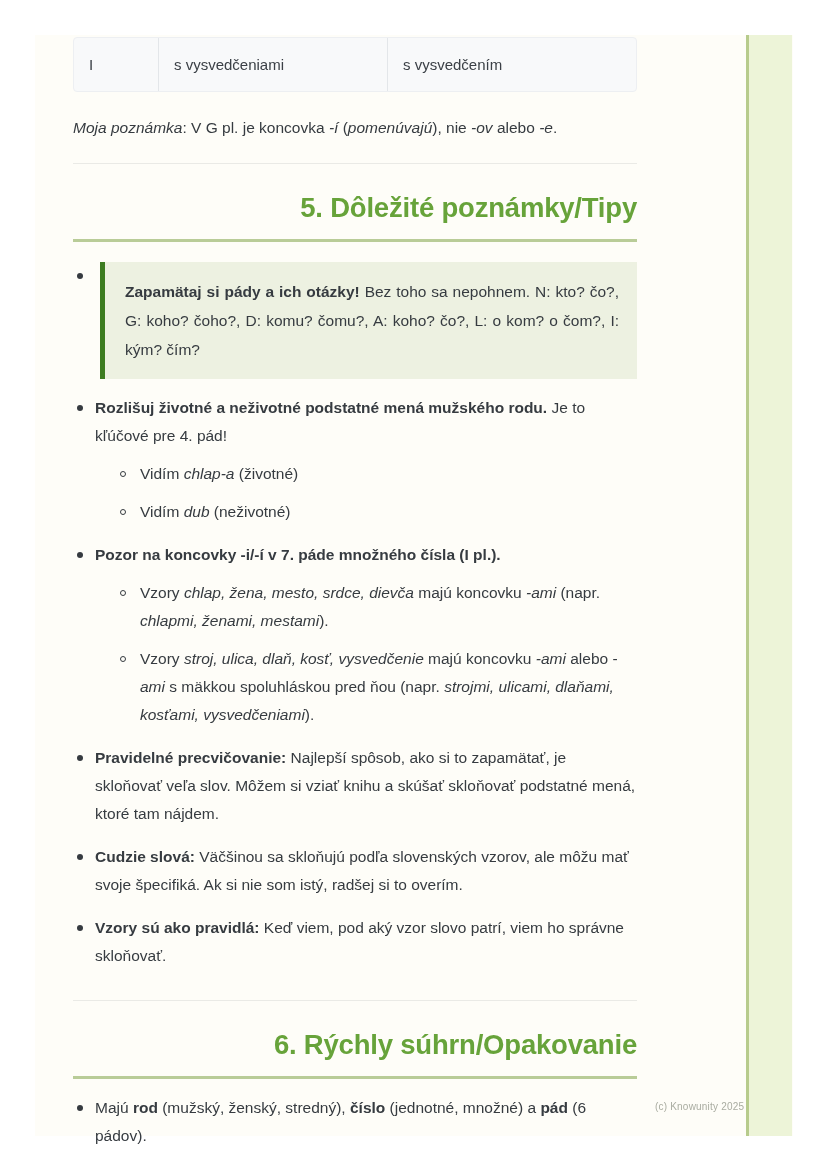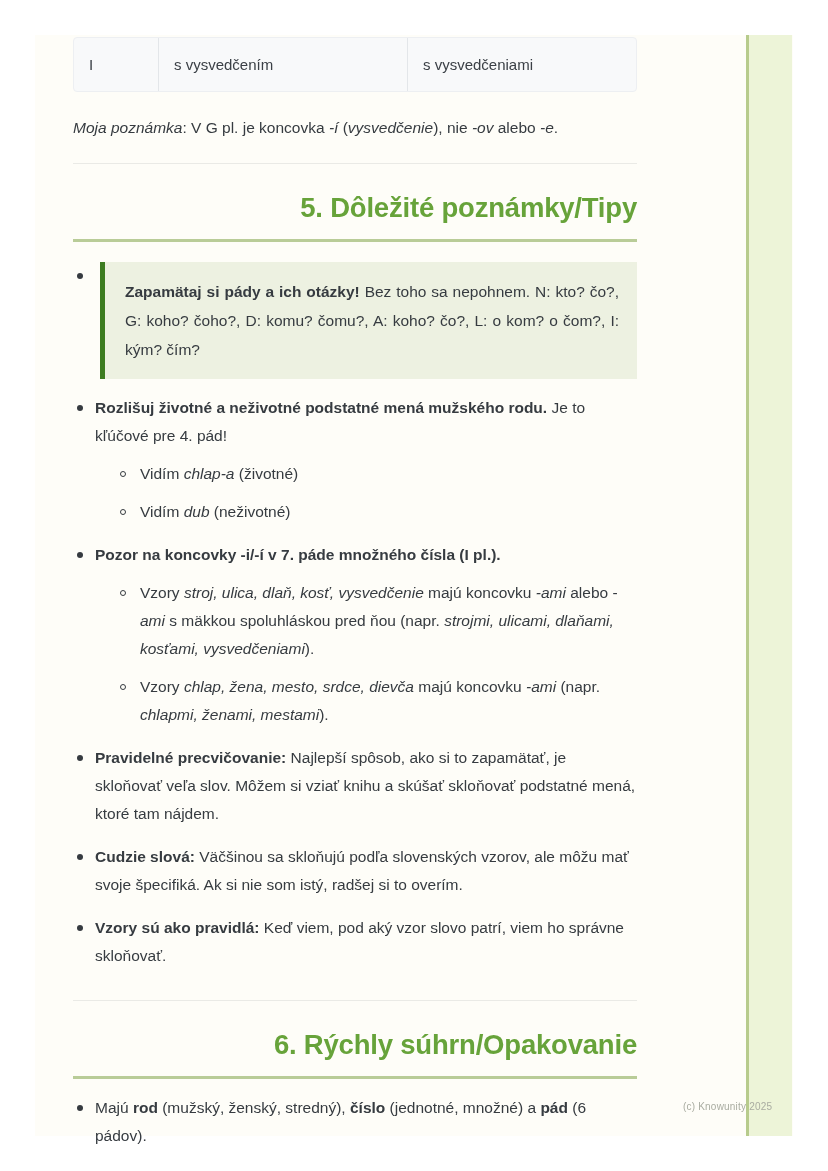--- a/index.html
+++ b/index.html
@@ -50,38 +50,38 @@
   .callout{
     border-left:5px solid var(--callout_border_green,#3d7c20);
     background:var(--callout_bg,#edf1e1);
     padding:15px 18px 15px 20px;
   }
   .callout-text{margin:0;font-size:15.5px;line-height:29px;text-align:justify;}
   
   .b{font-weight:700;text-align:right;}
   .i{font-style:italic;}
   
-  .watermark{position:absolute;left:683px;top:1101px;font-size:10px;color:#a9aca1;letter-spacing:0.2px;}
+  .watermark{position:absolute;left:655px;top:1101px;font-size:10px;color:#a9aca1;letter-spacing:0.2px;}
 </style>
 </head>
 <body>
 
 <div class="canvas">
   <div class="page">
     <div class="side-strip"></div>
 
     <div class="content">
 
       <div class="tbl">
         <div class="cell c1">I</div>
+        <div class="cell c3">s vysvedčeniami</div>
         <div class="cell c2">s vysvedčením</div>
-        <div class="cell c3">s vysvedčeniami</div>
       </div>
 
-      <p class="note"><span class="i">Moja poznámka</span><span>: V G pl. je koncovka </span><span class="i">-í</span><span> (</span><span class="i">vysvedčenie</span><span>), nie </span><span class="i">-ov</span><span> alebo </span><span class="i">-e</span><span>.</span></p>
+      <p class="note"><span class="i">Moja poznámka</span><span>: V G pl. je koncovka </span><span class="i">-í</span><span> (</span><span class="i">pomenúvajú</span><span>), nie </span><span class="i">-ov</span><span> alebo </span><span class="i">-e</span><span>.</span></p>
 
       <hr class="hr-gray">
 
       <h2 class="heading">5. Dôležité poznámky/Tipy</h2>
       <hr class="hr-green">
 
       <ul class="list">
         <li class="li l1 callout-li">
           <span class="marker m1"></span>
           <div class="callout">
@@ -103,25 +103,25 @@
             </li>
           </ul>
         </li>
 
         <li class="li l1">
           <span class="marker m1"></span>
           <p class="li-text"><span class="b">Pozor na koncovky -i/-í v 7. páde množného čísla (I pl.).</span></p>
           <ul class="sublist">
             <li class="li l2">
               <span class="marker m2"></span>
-              <p class="li-text"><span>Vzory </span><span class="i">stroj, ulica, dlaň, kosť, vysvedčenie</span><span> majú koncovku </span><span class="i">-ami</span><span> alebo -</span><span class="i">ami</span><span> s mäkkou spoluhláskou pred ňou (napr. </span><span class="i">strojmi, ulicami, dlaňami, kosťami, vysvedčeniami</span><span>).</span></p>
+              <p class="li-text"><span>Vzory </span><span class="i">chlap, žena, mesto, srdce, dievča</span><span> majú koncovku </span><span class="i">-ami</span><span> (napr. </span><span class="i">chlapmi, ženami, mestami</span><span>).</span></p>
             </li>
             <li class="li l2">
               <span class="marker m2"></span>
-              <p class="li-text"><span>Vzory </span><span class="i">chlap, žena, mesto, srdce, dievča</span><span> majú koncovku </span><span class="i">-ami</span><span> (napr. </span><span class="i">chlapmi, ženami, mestami</span><span>).</span></p>
+              <p class="li-text"><span>Vzory </span><span class="i">stroj, ulica, dlaň, kosť, vysvedčenie</span><span> majú koncovku </span><span class="i">-ami</span><span> alebo -</span><span class="i">ami</span><span> s mäkkou spoluhláskou pred ňou (napr. </span><span class="i">strojmi, ulicami, dlaňami, kosťami, vysvedčeniami</span><span>).</span></p>
             </li>
           </ul>
         </li>
 
         <li class="li l1">
           <span class="marker m1"></span>
           <p class="li-text"><span class="b">Pravidelné precvičovanie:</span><span> Najlepší spôsob, ako si to zapamätať, je skloňovať veľa slov. Môžem si vziať knihu a skúšať skloňovať podstatné mená, ktoré tam nájdem.</span></p>
         </li>
 
         <li class="li l1">

